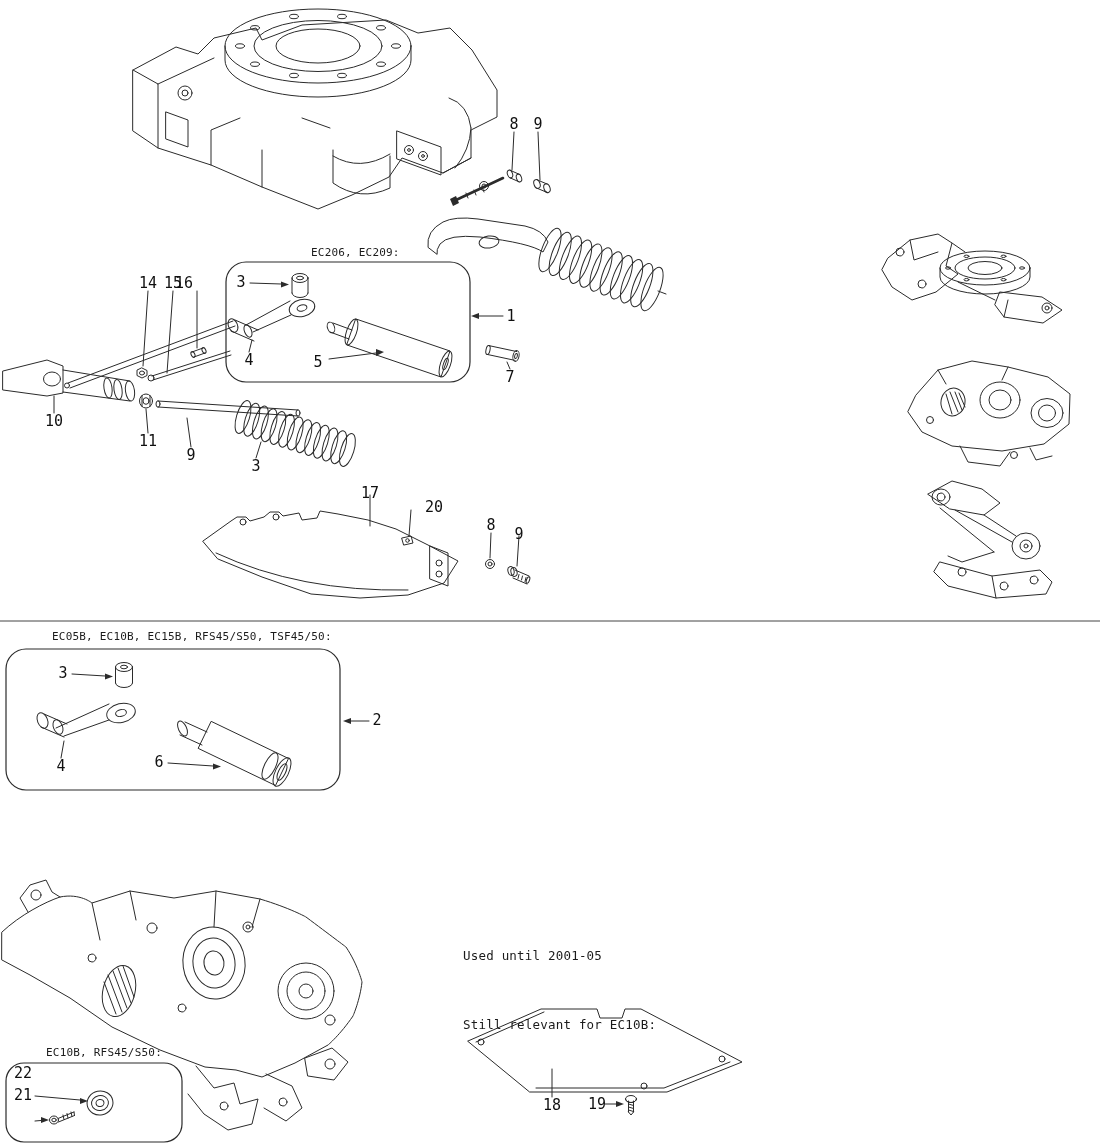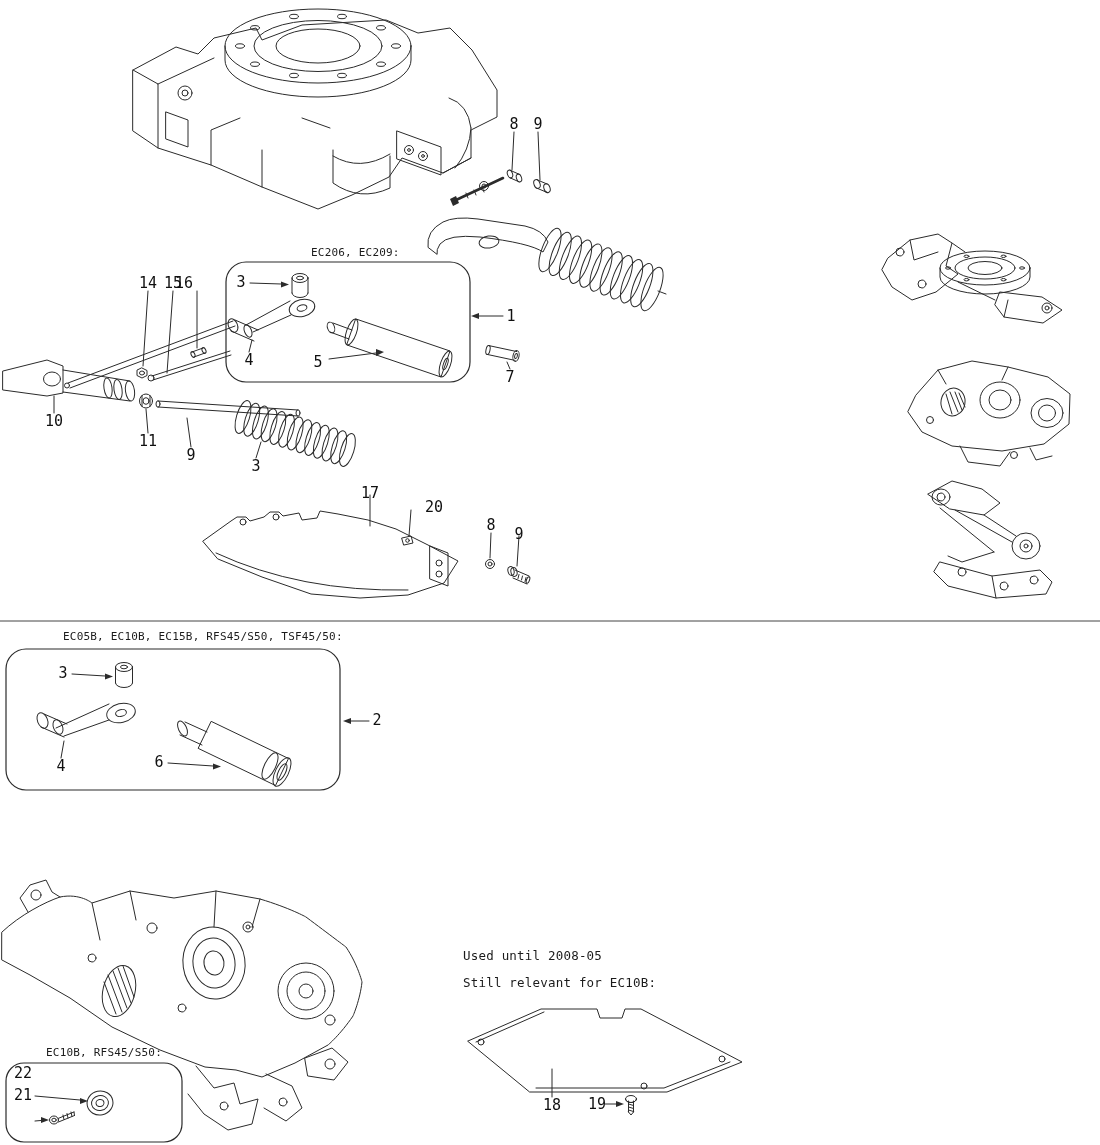--- a/index.html
+++ b/index.html
@@ -358,24 +358,24 @@
     <ellipse cx="631" cy="1099" rx="5.5" ry="3.5"></ellipse>
     <path d="M625.5,1099 A5.5,3.5 0 0 0 636.5,1099"></path>
     <path d="M628.5,1101 L628.5,1112 M633.5,1101 L633.5,1112 M628.5,1112 L631,1115 L633.5,1112"></path>
     <path d="M628.5,1104 L633.5,1105.5 M628.5,1107 L633.5,1108.5 M628.5,1110 L633.5,1111.5"></path>
   </g>
 
 </g>
 </svg>
 
 <span class="lbl" style="left:311px; top:246px">EC206, EC209:</span>
-<span class="lbl" style="left:63px; top:630px">EC05B, EC10B, EC15B, RFS45/S50, TSF45/50:</span>
+<span class="lbl" style="left:52px; top:630px">EC05B, EC10B, EC15B, RFS45/S50, TSF45/50:</span>
 <span class="lbl" style="left:46px; top:1046px">EC10B, RFS45/S50:</span>
-<span class="note" style="left:463px; top:948px">Used until 2008-05</span>
-<span class="note" style="left:463px; top:975px">Still relevant for EC10B:</span>
+<span class="note" style="left:463px; top:948px">Used until 2001-05</span>
+<span class="note" style="left:463px; top:1017px">Still relevant for EC10B:</span>
 
 <span class="callout" style="left:514px; top:124px">8</span>
 <span class="callout" style="left:538px; top:124px">9</span>
 <span class="callout" style="left:241px; top:282px">3</span>
 <span class="callout" style="left:148px; top:283px">14</span>
 <span class="callout" style="left:173px; top:283px">15</span>
 <span class="callout" style="left:184px; top:283px">16</span>
 <span class="callout" style="left:511px; top:316px">1</span>
 <span class="callout" style="left:249px; top:360px">4</span>
 <span class="callout" style="left:318px; top:362px">5</span>

